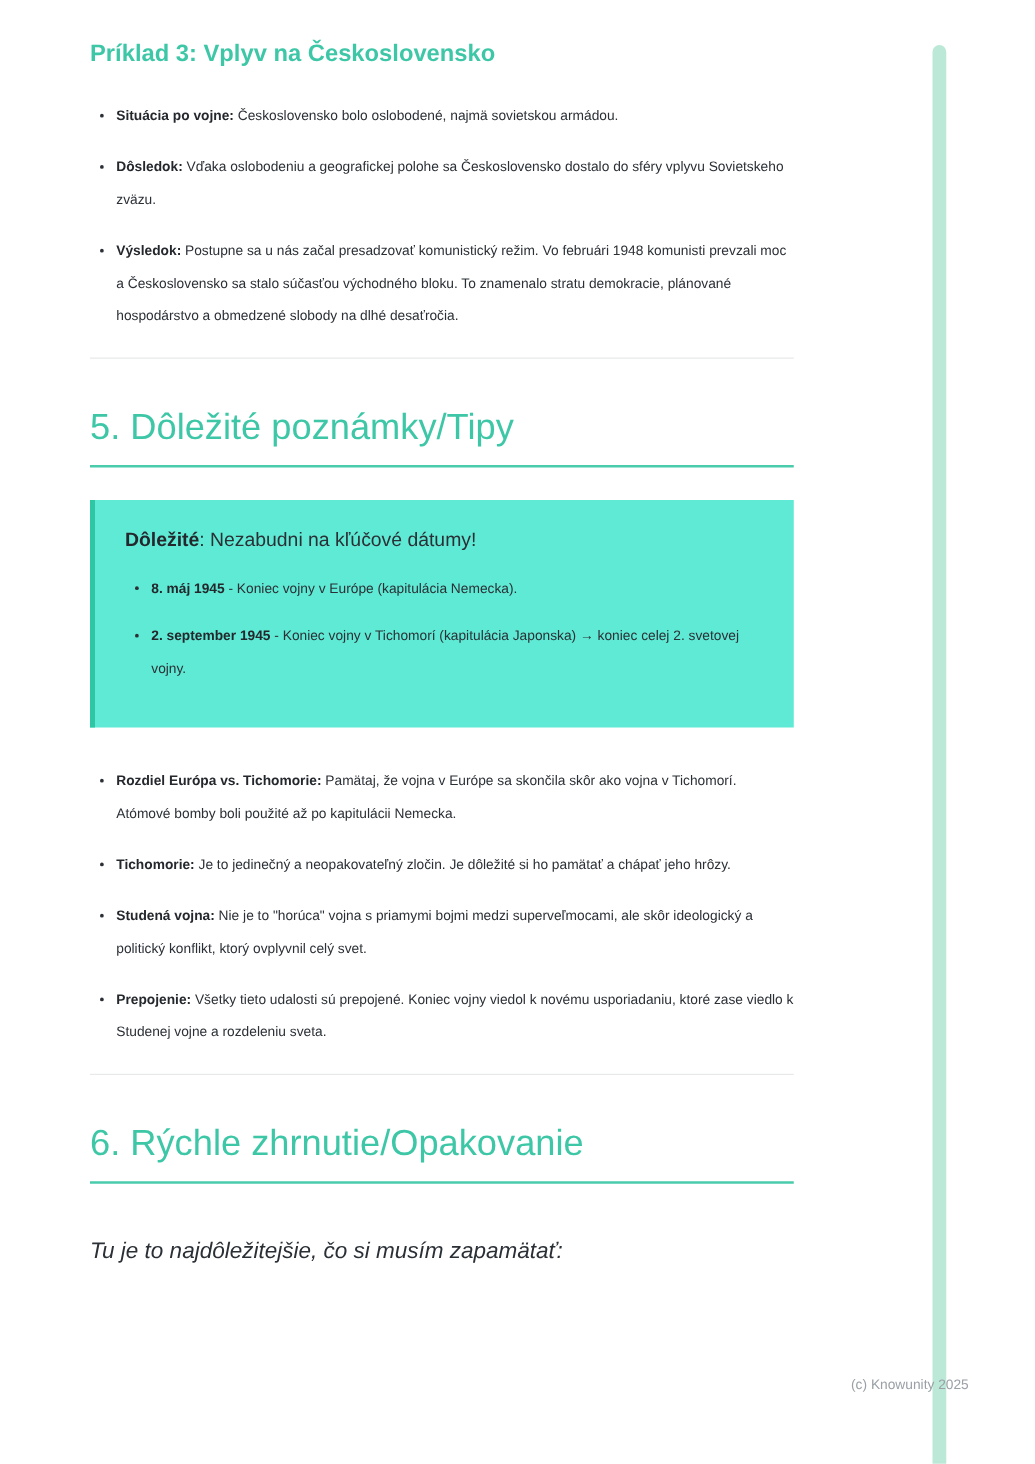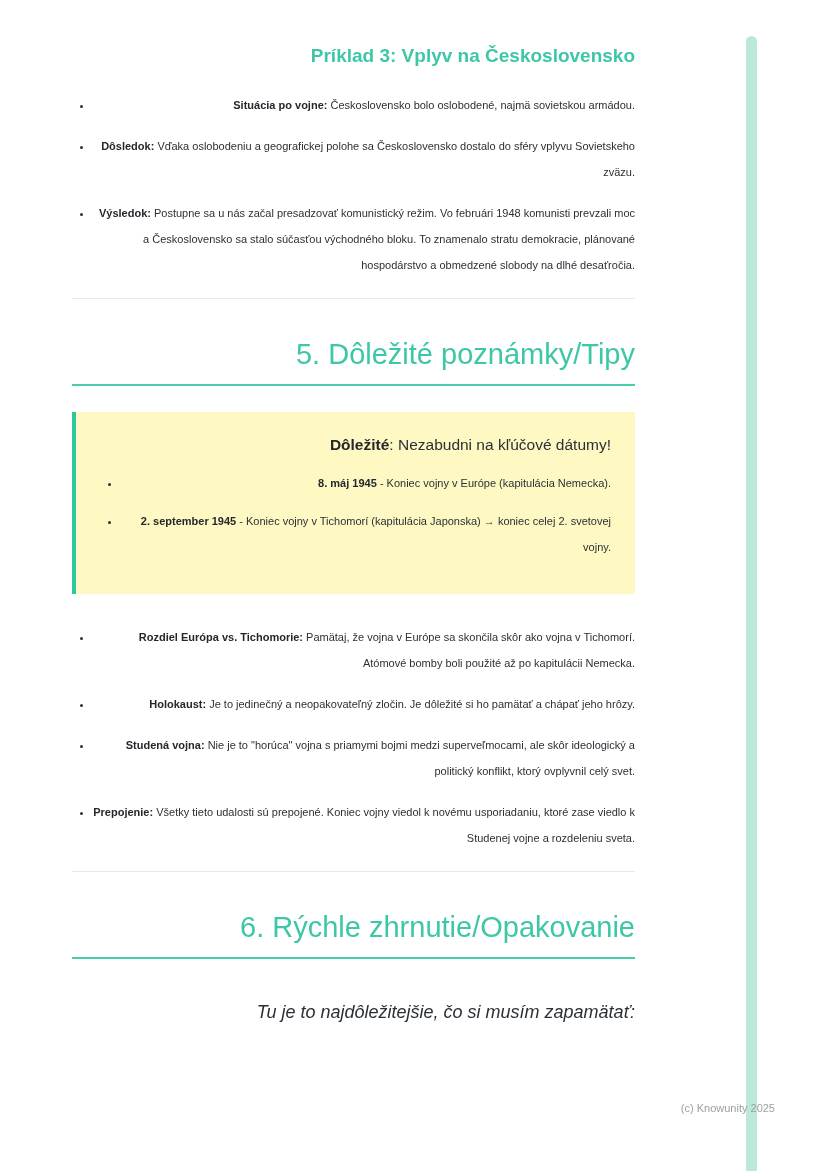--- a/index.html
+++ b/index.html
@@ -8,23 +8,22 @@
     width: 828px;
     height: 1171px;
     position: relative;
     overflow: hidden;
     font-family: "Liberation Sans", "DejaVu Sans", sans-serif;
     color: #2b3036;
   }
   .content {
     position: absolute;
     left: 72px;
-    top: 44px;
+    top: 32px;
     width: 563px;
-    text-align: right;
   }
   .example-title {
     font-size: 19px;
     line-height: 24px;
     font-weight: 700;
     color: #3ec7a7;
     margin-bottom: 24px;
   }
   ul.doc-list {
     list-style: disc;
@@ -49,21 +48,21 @@
     font-size: 29px;
     line-height: 34px;
     font-weight: 400;
     color: #3ec7a7;
     padding-bottom: 13px;
     border-bottom: 2px solid #49cbac;
   }
   .callout {
     margin-top: 26px;
     margin-bottom: 30px;
-    background: #fef9c3;
+    background: #5eead4;
     border-left: 4px solid #2fc6a4;
     padding: 20px 24px 22px 24px;
   }
   .callout-lead {
     font-size: 15.5px;
     line-height: 26px;
     margin-bottom: 12px;
   }
   .callout ul.doc-list > li { margin-bottom: 12px; }
   .intro-paragraph {
@@ -111,21 +110,21 @@
   <div class="callout">
     <div class="callout-lead"><strong>Dôležité</strong><span>: Nezabudni na kľúčové dátumy!</span></div>
     <ul class="doc-list">
       <li><strong>8. máj 1945</strong><span> - Koniec vojny v Európe (kapitulácia Nemecka).</span></li>
       <li><strong>2. september 1945</strong><span> - Koniec vojny v Tichomorí (kapitulácia Japonska) → koniec celej 2. svetovej vojny.</span></li>
     </ul>
   </div>
 
   <ul class="doc-list">
     <li><strong>Rozdiel Európa vs. Tichomorie:</strong><span> Pamätaj, že vojna v Európe sa skončila skôr ako vojna v Tichomorí. Atómové bomby boli použité až po kapitulácii Nemecka.</span></li>
-    <li><strong>Holokaust:</strong><span> Je to jedinečný a neopakovateľný zločin. Je dôležité si ho pamätať a chápať jeho hrôzy.</span></li>
+    <li><strong>Tichomorie:</strong><span> Je to jedinečný a neopakovateľný zločin. Je dôležité si ho pamätať a chápať jeho hrôzy.</span></li>
     <li><strong>Studená vojna:</strong><span> Nie je to "horúca" vojna s priamymi bojmi medzi superveľmocami, ale skôr ideologický a politický konflikt, ktorý ovplyvnil celý svet.</span></li>
     <li><strong>Prepojenie:</strong><span> Všetky tieto udalosti sú prepojené. Koniec vojny viedol k novému usporiadaniu, ktoré zase viedlo k Studenej vojne a rozdeleniu sveta.</span></li>
   </ul>
 
   <hr class="divider">
 
   <h2 class="section-title">6. Rýchle zhrnutie/Opakovanie</h2>
 
   <p class="intro-paragraph">Tu je to najdôležitejšie, čo si musím zapamätať:</p>
 

